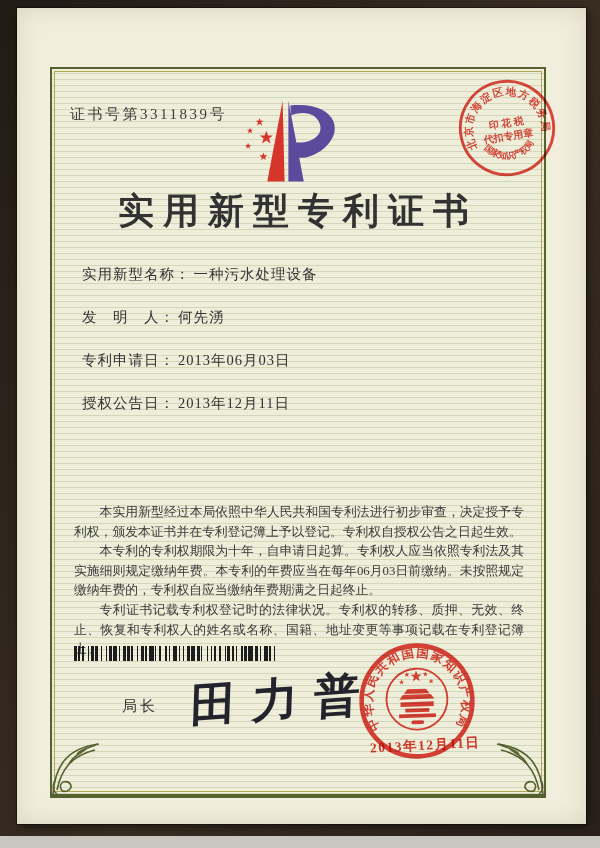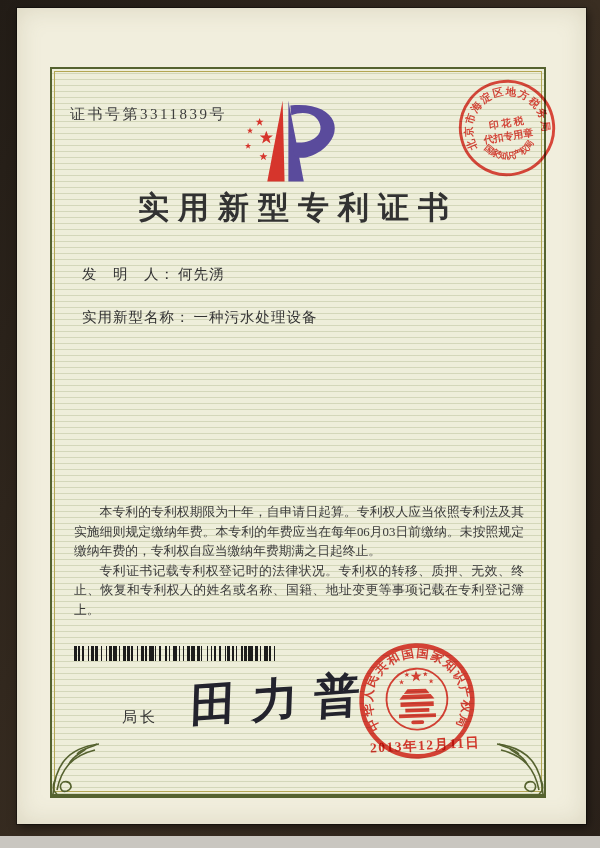--- a/index.html
+++ b/index.html
@@ -28,29 +28,29 @@
     background-color:#eeeeda;
     background-image:repeating-linear-gradient(0deg,
       rgba(150,162,110,.30) 0px, rgba(150,162,110,.30) 1px,
       rgba(0,0,0,0) 1px, rgba(0,0,0,0) 6px);
   }
   .frame::before{content:"";position:absolute;inset:2px;border:1px solid #b3a653;pointer-events:none;}
   .certno{position:absolute;left:18px;top:36px;font-size:15px;letter-spacing:2.5px;color:#3d3d3d;}
   .logo{position:absolute;left:50%;top:26px;transform:translateX(-50%);width:156px;height:96px;}
   .title{
     position:absolute;left:0;right:0;top:118px;margin:0;text-align:center;
-    font-size:31px;font-weight:bold;letter-spacing:9px;color:#323232;
+    font-size:36px;font-weight:bold;letter-spacing:9px;color:#323232;
   }
   .fields{position:absolute;left:30px;right:26px;top:196px;}
   .frow{height:22px;margin-bottom:21px;font-size:14.5px;letter-spacing:1px;color:#333;white-space:nowrap;}
   .flabel{margin-right:3px;}
   .paras{position:absolute;left:22px;right:20px;top:434px;font-size:12.8px;line-height:19.6px;color:#3a3a3a;text-align:justify;}
   .paras p{margin:0;text-indent:2em;}
   .barcode{position:absolute;left:22px;top:577px;width:230px;height:15px;font-size:0;overflow:hidden;white-space:nowrap;}
-  .signer{position:absolute;left:70px;top:628px;font-size:15px;letter-spacing:3px;color:#333;margin-top:11px;}
+  .signer{position:absolute;left:70px;top:628px;font-size:15px;letter-spacing:3px;color:#333;}
   .signature{
     position:absolute;left:138px;top:600px;font-size:46px;font-weight:bold;
     letter-spacing:16px;color:#23232d;transform:rotate(-4deg) skewX(-6deg);white-space:nowrap;
   }
   .footer{position:absolute;left:0;right:0;top:704px;text-align:center;font-size:11.5px;letter-spacing:2px;color:#4a4a4a;}
   .seal-tax{position:absolute;left:405px;top:9px;width:100px;height:100px;transform:rotate(-9deg);mix-blend-mode:multiply;opacity:.92;}
   .seal-office{position:absolute;left:305px;top:572px;width:120px;height:120px;transform:rotate(-2deg);mix-blend-mode:multiply;opacity:.95;}
   .seal-date{
     position:absolute;left:318px;top:666px;width:170px;font-size:13.5px;font-weight:bold;
     color:var(--seal-red);letter-spacing:1.5px;transform:rotate(-3deg);mix-blend-mode:multiply;white-space:nowrap;
@@ -102,28 +102,35 @@
         <textPath href="#taxArcBottom" textLength="70">国家知识产权局</textPath>
       </text>
       <text x="60" y="58" text-anchor="middle" font-size="12" class="sealfill">印 花 税</text>
       <text x="60" y="74" text-anchor="middle" font-size="12" class="sealfill">代扣专用章</text>
     </svg>
 
     <h1 class="title">实用新型专利证书</h1>
 
     <div class="fields">
       <div class="frow">
+        <span class="flabel">实用新型名称：</span><span class="fvalue">一种污水处理设备</span>
+      </div>
+      <div class="frow">
         <span class="flabel">发　明　人：</span><span class="fvalue">何先湧</span>
       </div>
       <div class="frow">
-        <span class="flabel">实用新型名称：</span><span class="fvalue">一种污水处理设备</span>
+        <span class="flabel">专利申请日：</span><span class="fvalue">2013年06月03日</span>
+      </div>
+      <div class="frow">
+        <span class="flabel">授权公告日：</span><span class="fvalue">2013年12月11日</span>
       </div>
     </div>
 
     <div class="paras">
+      <p>本实用新型经过本局依照中华人民共和国专利法进行初步审查，决定授予专利权，颁发本证书并在专利登记簿上予以登记。专利权自授权公告之日起生效。</p>
       <p>本专利的专利权期限为十年，自申请日起算。专利权人应当依照专利法及其实施细则规定缴纳年费。本专利的年费应当在每年06月03日前缴纳。未按照规定缴纳年费的，专利权自应当缴纳年费期满之日起终止。</p>
       <p>专利证书记载专利权登记时的法律状况。专利权的转移、质押、无效、终止、恢复和专利权人的姓名或名称、国籍、地址变更等事项记载在专利登记簿上。</p>
     </div>
 
     <div class="barcode"><span style="display: inline-block; height: 100%; width: 2.8px; background: rgb(28, 28, 28);"></span><span style="display: inline-block; height: 100%; width: 1.4px; background: transparent;"></span><span style="display: inline-block; height: 100%; width: 1.4px; background: rgb(28, 28, 28);"></span><span style="display: inline-block; height: 100%; width: 2.8px; background: transparent;"></span><span style="display: inline-block; height: 100%; width: 1.4px; background: rgb(28, 28, 28);"></span><span style="display: inline-block; height: 100%; width: 4.2px; background: transparent;"></span><span style="display: inline-block; height: 100%; width: 1.4px; background: rgb(28, 28, 28);"></span><span style="display: inline-block; height: 100%; width: 1.4px; background: transparent;"></span><span style="display: inline-block; height: 100%; width: 2.8px; background: rgb(28, 28, 28);"></span><span style="display: inline-block; height: 100%; width: 1.4px; background: transparent;"></span><span style="display: inline-block; height: 100%; width: 2.8px; background: rgb(28, 28, 28);"></span><span style="display: inline-block; height: 100%; width: 2.8px; background: transparent;"></span><span style="display: inline-block; height: 100%; width: 1.4px; background: rgb(28, 28, 28);"></span><span style="display: inline-block; height: 100%; width: 4.2px; background: transparent;"></span><span style="display: inline-block; height: 100%; width: 1.4px; background: rgb(28, 28, 28);"></span><span style="display: inline-block; height: 100%; width: 1.4px; background: transparent;"></span><span style="display: inline-block; height: 100%; width: 2.8px; background: rgb(28, 28, 28);"></span><span style="display: inline-block; height: 100%; width: 1.4px; background: transparent;"></span><span style="display: inline-block; height: 100%; width: 4.2px; background: rgb(28, 28, 28);"></span><span style="display: inline-block; height: 100%; width: 1.4px; background: transparent;"></span><span style="display: inline-block; height: 100%; width: 1.4px; background: rgb(28, 28, 28);"></span><span style="display: inline-block; height: 100%; width: 2.8px; background: transparent;"></span><span style="display: inline-block; height: 100%; width: 2.8px; background: rgb(28, 28, 28);"></span><span style="display: inline-block; height: 100%; width: 1.4px; background: transparent;"></span><span style="display: inline-block; height: 100%; width: 2.8px; background: rgb(28, 28, 28);"></span><span style="display: inline-block; height: 100%; width: 1.4px; background: transparent;"></span><span style="display: inline-block; height: 100%; width: 1.4px; background: rgb(28, 28, 28);"></span><span style="display: inline-block; height: 100%; width: 4.2px; background: transparent;"></span><span style="display: inline-block; height: 100%; width: 1.4px; background: rgb(28, 28, 28);"></span><span style="display: inline-block; height: 100%; width: 2.8px; background: transparent;"></span><span style="display: inline-block; height: 100%; width: 2.8px; background: rgb(28, 28, 28);"></span><span style="display: inline-block; height: 100%; width: 1.4px; background: transparent;"></span><span style="display: inline-block; height: 100%; width: 1.4px; background: rgb(28, 28, 28);"></span><span style="display: inline-block; height: 100%; width: 2.8px; background: transparent;"></span><span style="display: inline-block; height: 100%; width: 4.2px; background: rgb(28, 28, 28);"></span><span style="display: inline-block; height: 100%; width: 1.4px; background: transparent;"></span><span style="display: inline-block; height: 100%; width: 1.4px; background: rgb(28, 28, 28);"></span><span style="display: inline-block; height: 100%; width: 2.8px; background: transparent;"></span><span style="display: inline-block; height: 100%; width: 1.4px; background: rgb(28, 28, 28);"></span><span style="display: inline-block; height: 100%; width: 4.2px; background: transparent;"></span><span style="display: inline-block; height: 100%; width: 2.8px; background: rgb(28, 28, 28);"></span><span style="display: inline-block; height: 100%; width: 1.4px; background: transparent;"></span><span style="display: inline-block; height: 100%; width: 1.4px; background: rgb(28, 28, 28);"></span><span style="display: inline-block; height: 100%; width: 2.8px; background: transparent;"></span><span style="display: inline-block; height: 100%; width: 4.2px; background: rgb(28, 28, 28);"></span><span style="display: inline-block; height: 100%; width: 1.4px; background: transparent;"></span><span style="display: inline-block; height: 100%; width: 1.4px; background: rgb(28, 28, 28);"></span><span style="display: inline-block; height: 100%; width: 2.8px; background: transparent;"></span><span style="display: inline-block; height: 100%; width: 1.4px; background: rgb(28, 28, 28);"></span><span style="display: inline-block; height: 100%; width: 2.8px; background: transparent;"></span><span style="display: inline-block; height: 100%; width: 2.8px; background: rgb(28, 28, 28);"></span><span style="display: inline-block; height: 100%; width: 1.4px; background: transparent;"></span><span style="display: inline-block; height: 100%; width: 4.2px; background: rgb(28, 28, 28);"></span><span style="display: inline-block; height: 100%; width: 1.4px; background: transparent;"></span><span style="display: inline-block; height: 100%; width: 2.8px; background: rgb(28, 28, 28);"></span><span style="display: inline-block; height: 100%; width: 1.4px; background: transparent;"></span><span style="display: inline-block; height: 100%; width: 1.4px; background: rgb(28, 28, 28);"></span><span style="display: inline-block; height: 100%; width: 4.2px; background: transparent;"></span><span style="display: inline-block; height: 100%; width: 1.4px; background: rgb(28, 28, 28);"></span><span style="display: inline-block; height: 100%; width: 2.8px; background: transparent;"></span><span style="display: inline-block; height: 100%; width: 1.4px; background: rgb(28, 28, 28);"></span><span style="display: inline-block; height: 100%; width: 1.4px; background: transparent;"></span><span style="display: inline-block; height: 100%; width: 2.8px; background: rgb(28, 28, 28);"></span><span style="display: inline-block; height: 100%; width: 2.8px; background: transparent;"></span><span style="display: inline-block; height: 100%; width: 1.4px; background: rgb(28, 28, 28);"></span><span style="display: inline-block; height: 100%; width: 4.2px; background: transparent;"></span><span style="display: inline-block; height: 100%; width: 1.4px; background: rgb(28, 28, 28);"></span><span style="display: inline-block; height: 100%; width: 1.4px; background: transparent;"></span><span style="display: inline-block; height: 100%; width: 2.8px; background: rgb(28, 28, 28);"></span><span style="display: inline-block; height: 100%; width: 1.4px; background: transparent;"></span><span style="display: inline-block; height: 100%; width: 2.8px; background: rgb(28, 28, 28);"></span><span style="display: inline-block; height: 100%; width: 1.4px; background: transparent;"></span><span style="display: inline-block; height: 100%; width: 1.4px; background: rgb(28, 28, 28);"></span><span style="display: inline-block; height: 100%; width: 4.2px; background: transparent;"></span><span style="display: inline-block; height: 100%; width: 1.4px; background: rgb(28, 28, 28);"></span><span style="display: inline-block; height: 100%; width: 1.4px; background: transparent;"></span><span style="display: inline-block; height: 100%; width: 2.8px; background: rgb(28, 28, 28);"></span><span style="display: inline-block; height: 100%; width: 1.4px; background: transparent;"></span><span style="display: inline-block; height: 100%; width: 4.2px; background: rgb(28, 28, 28);"></span><span style="display: inline-block; height: 100%; width: 2.8px; background: transparent;"></span><span style="display: inline-block; height: 100%; width: 2.8px; background: rgb(28, 28, 28);"></span><span style="display: inline-block; height: 100%; width: 1.4px; background: transparent;"></span><span style="display: inline-block; height: 100%; width: 1.4px; background: rgb(28, 28, 28);"></span><span style="display: inline-block; height: 100%; width: 2.8px; background: transparent;"></span><span style="display: inline-block; height: 100%; width: 4.2px; background: rgb(28, 28, 28);"></span><span style="display: inline-block; height: 100%; width: 1.4px; background: transparent;"></span><span style="display: inline-block; height: 100%; width: 1.4px; background: rgb(28, 28, 28);"></span><span style="display: inline-block; height: 100%; width: 2.8px; background: transparent;"></span><span style="display: inline-block; height: 100%; width: 1.4px; background: rgb(28, 28, 28);"></span><span style="display: inline-block; height: 100%; width: 4.2px; background: transparent;"></span></div>
 
     <span class="signer">局长</span>
     <span class="signature">田力普</span>
 
     <svg class="seal-office" viewBox="0 0 130 130">

